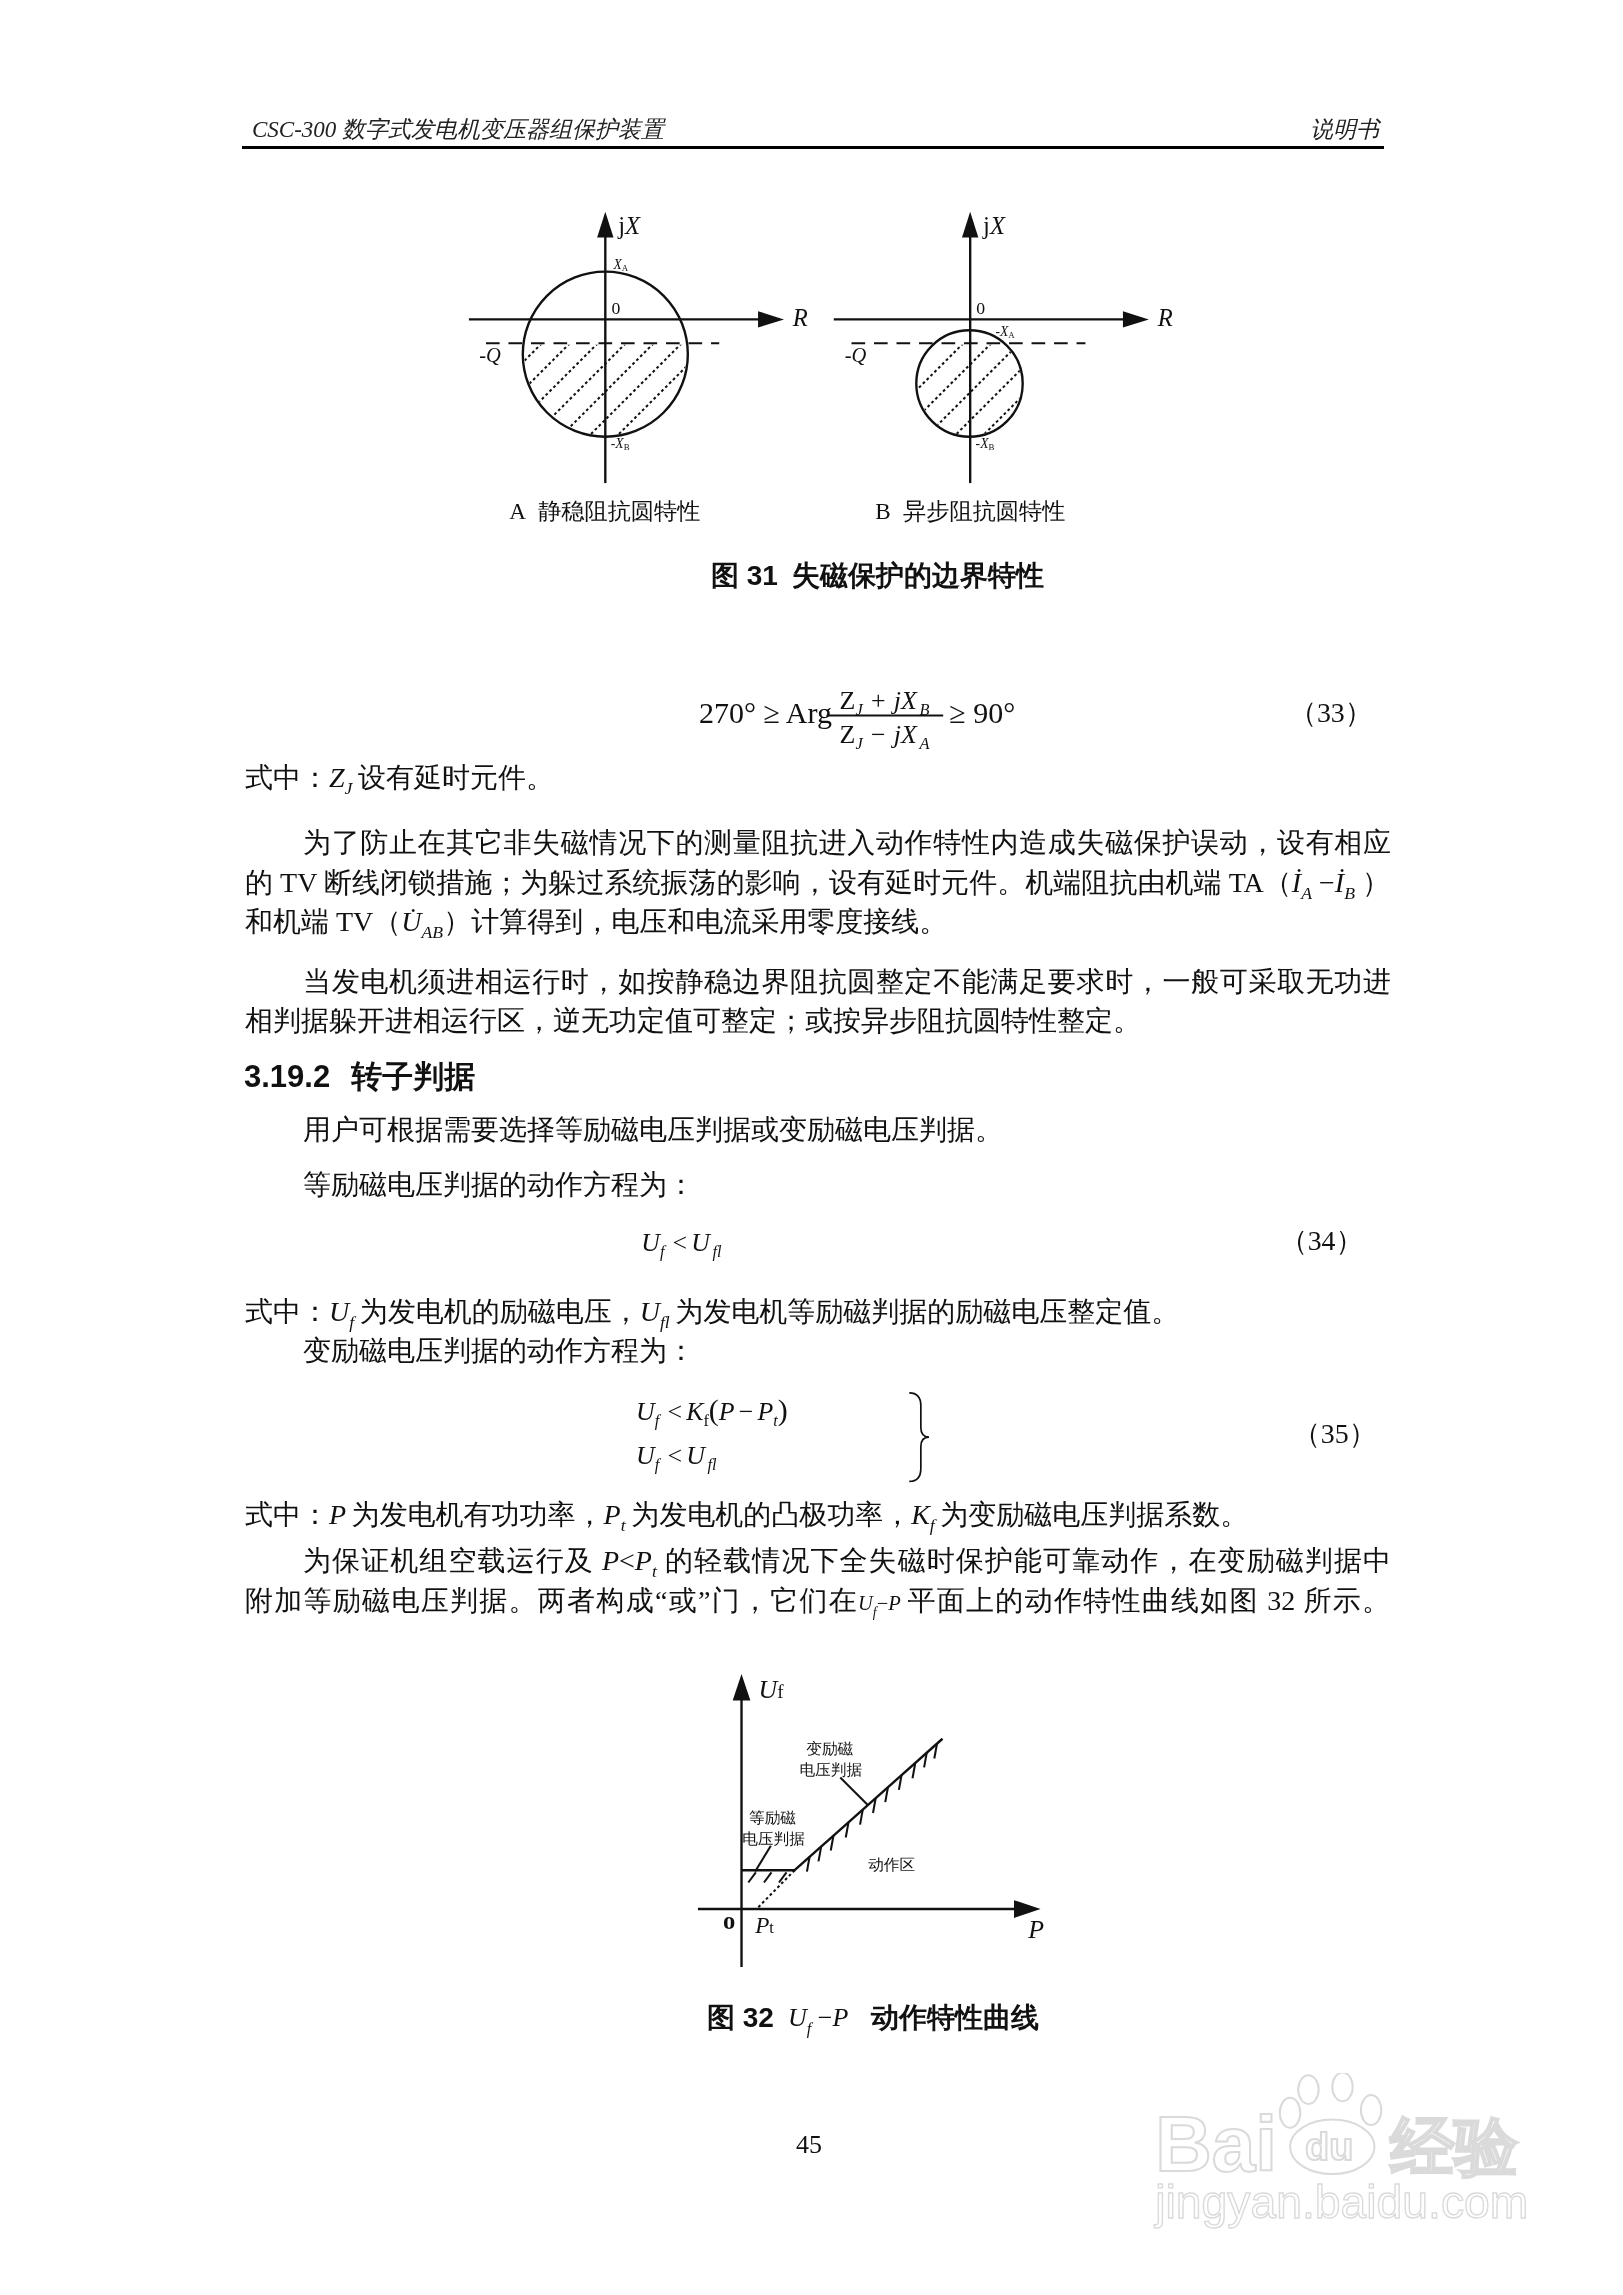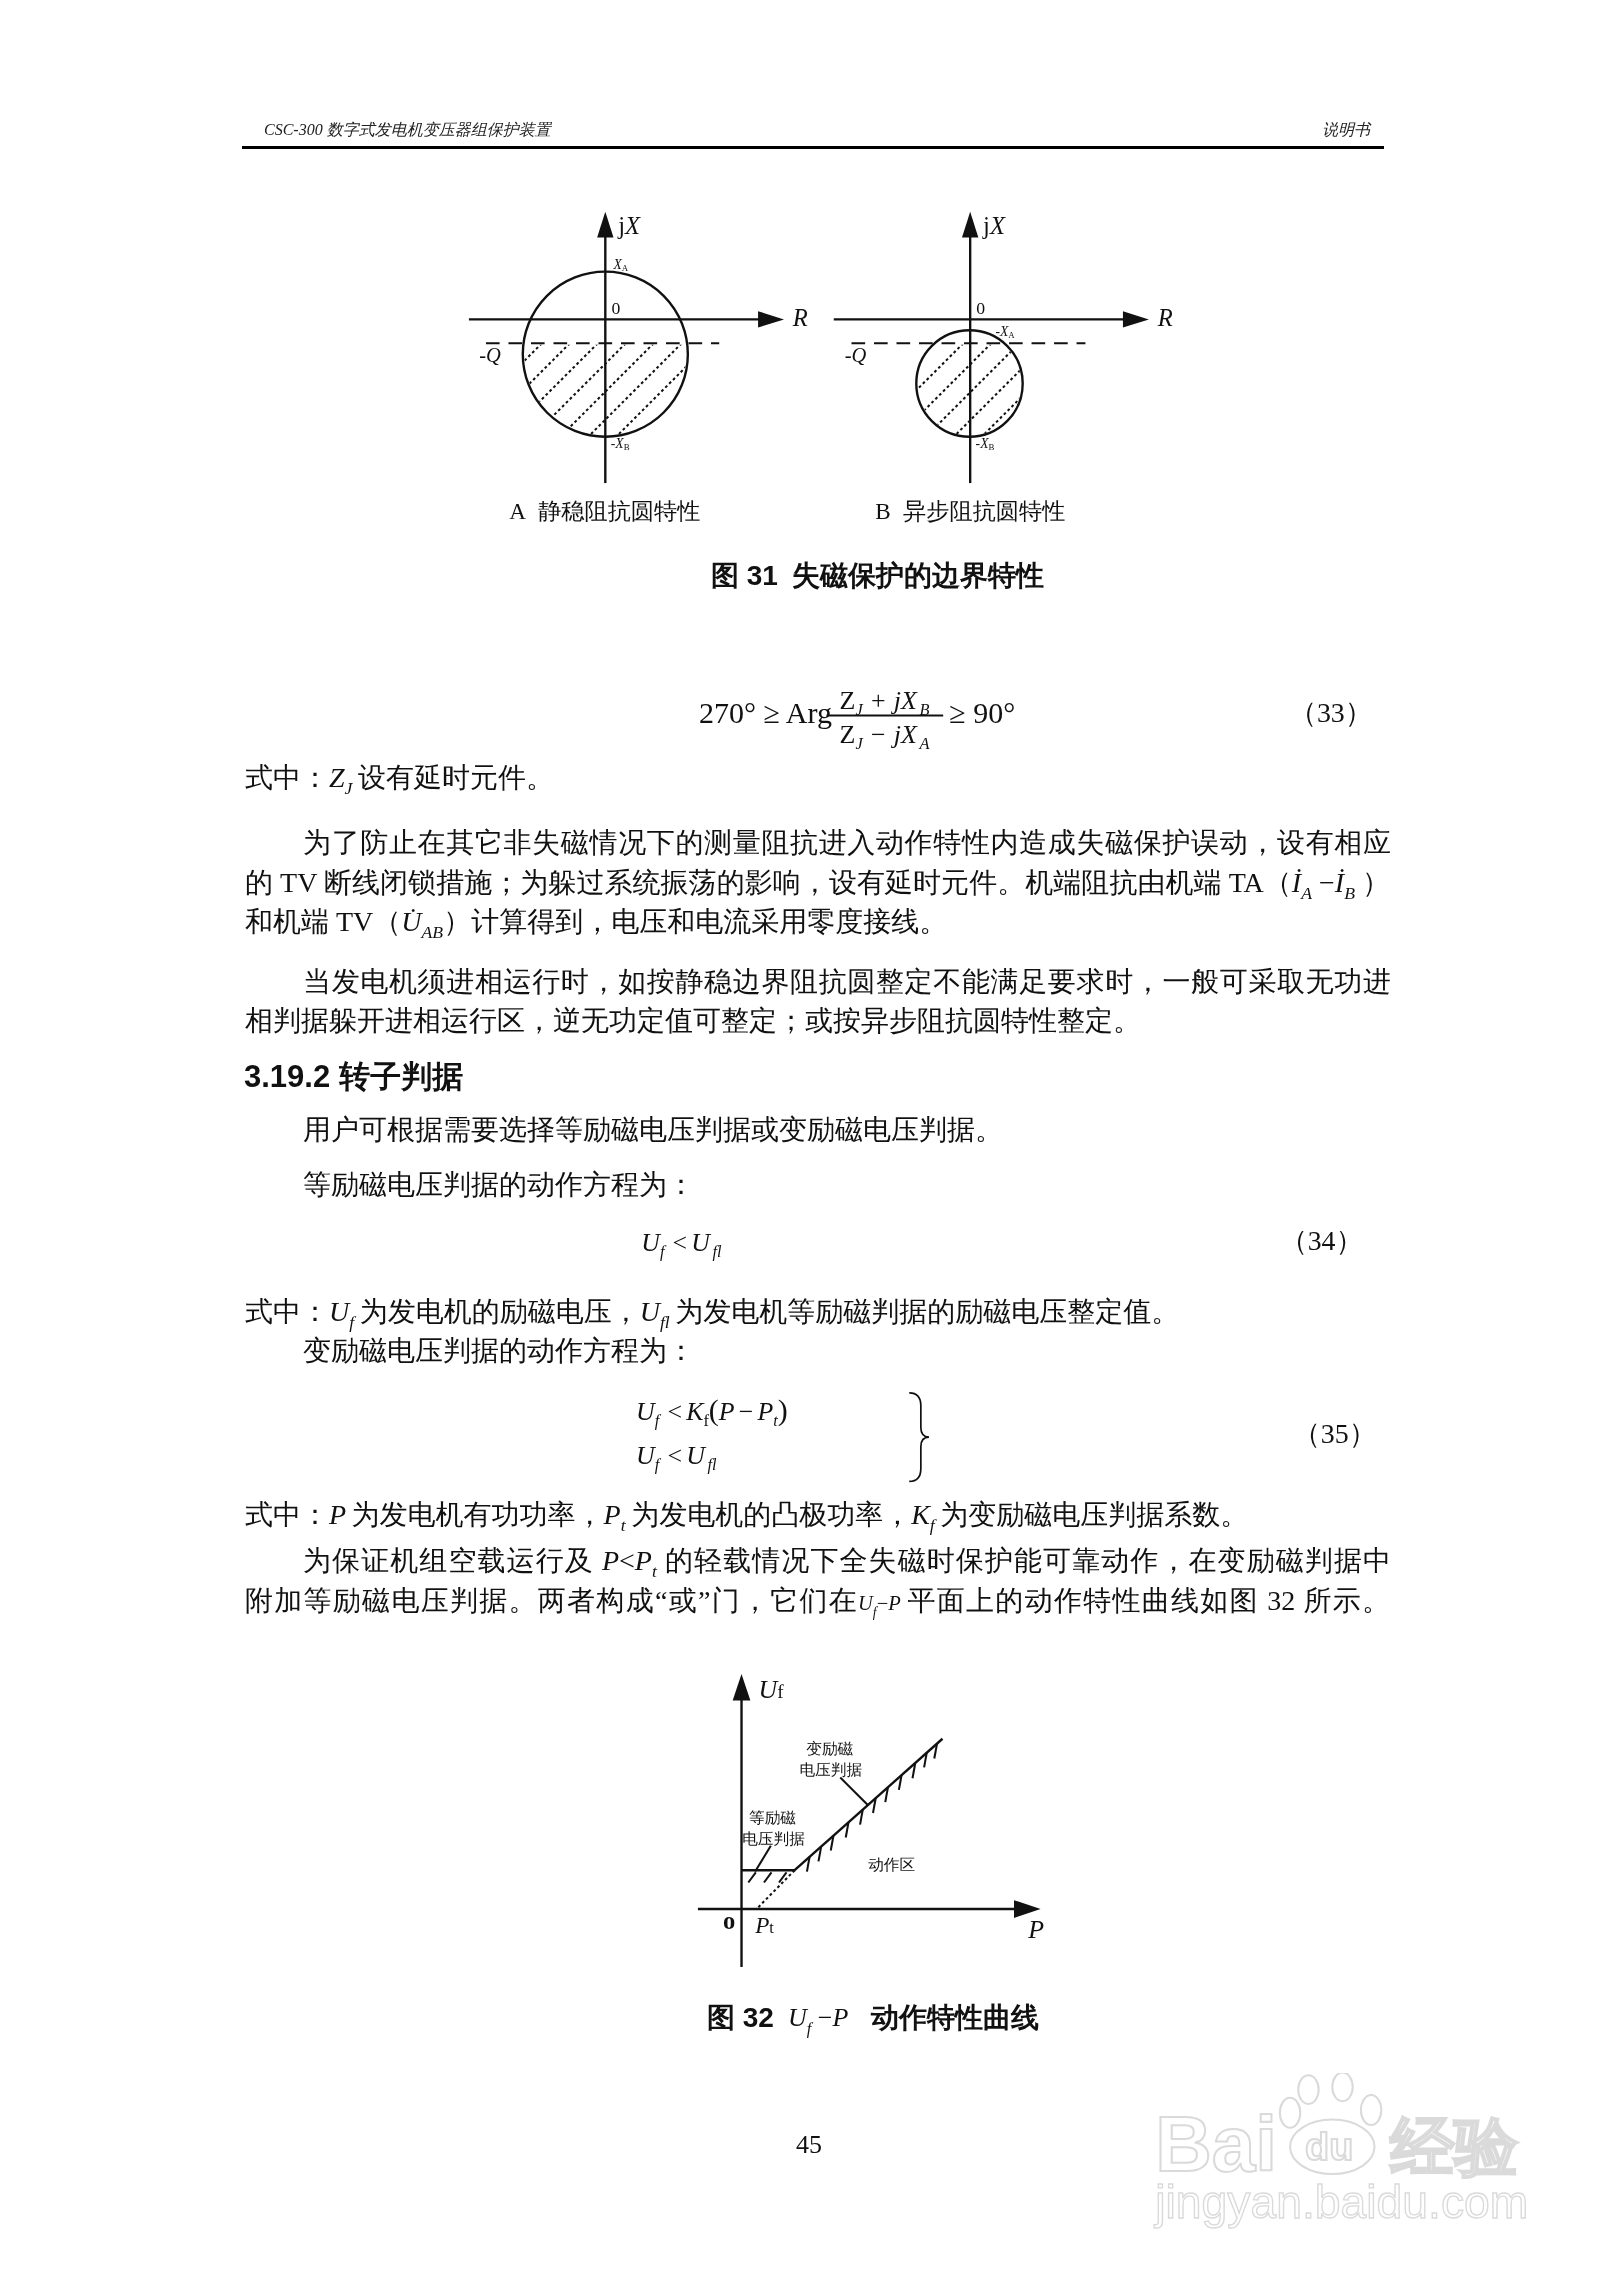--- a/index.html
+++ b/index.html
@@ -9,26 +9,25 @@
     height: 2295px;
     background: #ffffff;
     overflow: hidden;
     color: #111111;
     font-family: "Liberation Serif", "DejaVu Serif", serif;
   }
   .abs { position: absolute; }
   .hdr {
     position: absolute;
     top: 116px;
-    font-size: 16px;
+    font-size: 23px;
     line-height: 27px;
     font-style: italic;
     color: #222222;
     white-space: nowrap;
-    margin-left: 12px;
   }
   .rule { position: absolute; left: 242px; top: 146px; width: 1142px; height: 2.7px; background: #000000; }
   .line {
     position: absolute;
     font-size: 28px;
     line-height: 38px;
     height: 38px;
     white-space: nowrap;
   }
   .ind { left: 303px; width: 1088px; }
@@ -163,21 +162,21 @@
 
   <div class="line full" style="top:759px"><span>式中：</span><span class="mi">Z</span><span class="sb">J</span><span class="gap">设有延时元件。</span></div>
 
   <div class="line ind just" style="top:824px"><span>为了防止在其它非失磁情况下的测量阻抗进入动作特性内造成失磁保护误动，设有相应</span></div>
   <div class="line full just" style="top:864px"><span>的 TV 断线闭锁措施；为躲过系统振荡的影响，设有延时元件。机端阻抗由机端 TA（</span><span class="mi">İ</span><span class="sb">A</span> <span>−</span><span class="mi">İ</span><span class="sb">B</span> <span>）</span></div>
   <div class="line full" style="top:903px"><span>和机端 TV（</span><span class="mi">U̇</span><span class="sb">AB</span><span>）计算得到，电压和电流采用零度接线。</span></div>
 
   <div class="line ind just" style="top:963px"><span>当发电机须进相运行时，如按静稳边界阻抗圆整定不能满足要求时，一般可采取无功进</span></div>
   <div class="line full" style="top:1002px"><span>相判据躲开进相运行区，逆无功定值可整定；或按异步阻抗圆特性整定。</span></div>
 
-  <div class="heading"><span>3.19.2</span><span style="margin-left:9px">转子判据</span></div>
+  <div class="heading"><span>3.19.2</span><span style="margin-left:21px">转子判据</span></div>
 
   <div class="line ind" style="top:1111px"><span>用户可根据需要选择等励磁电压判据或变励磁电压判据。</span></div>
   <div class="line ind" style="top:1166px"><span>等励磁电压判据的动作方程为：</span></div>
 
   <svg class="abs" style="left:614px;top:1214px" width="784" height="61" viewBox="900 1780 1150 90">
     <text x="937" y="1835" font-size="38"><tspan font-style="italic">U</tspan><tspan font-size="24" dy="9" font-style="italic">f</tspan><tspan dy="-9" dx="12">&lt;</tspan><tspan dx="6" font-style="italic">U</tspan><tspan font-size="24" dy="9" dx="4" font-style="italic">fl</tspan></text>
     <text x="2002" y="1833" font-size="41" text-anchor="end" class="cjk">（34）</text>
   </svg>
 
   <div class="line full" style="top:1293px"><span>式中：</span><span class="mi">U</span><span class="sb gapr">f</span><span>为发电机的励磁电压，</span><span class="mi">U</span><span class="sb gapr">fl</span><span>为发电机等励磁判据的励磁电压整定值。</span></div>

